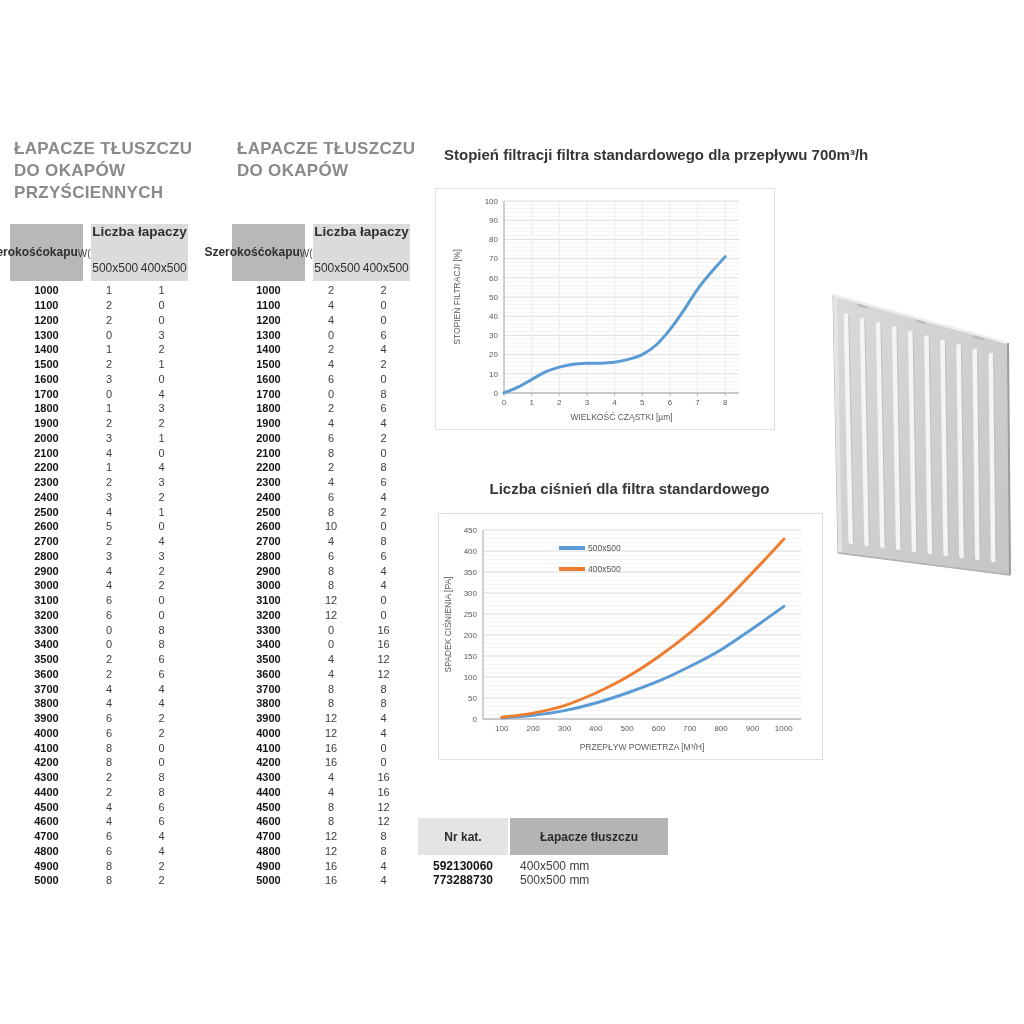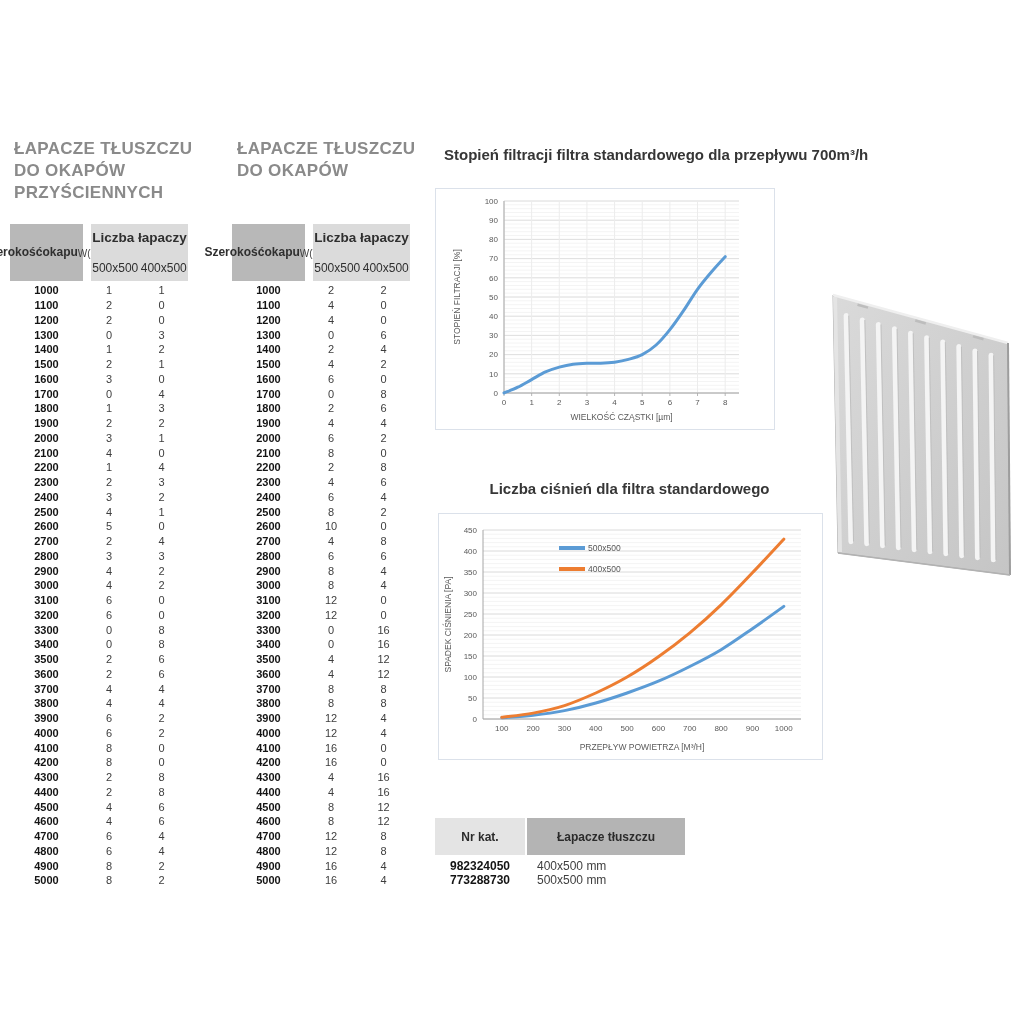--- a/index.html
+++ b/index.html
@@ -10,21 +10,21 @@
   .abs{position:absolute;}
   
   .sec-title{font-weight:bold;font-size:17px;line-height:22px;color:#8a8a8a;letter-spacing:.3px;}
   
   .lz-table{width:178px;font-size:11px;}
   .lz-head{display:flex;height:57px;}
   .hcol1{width:73px;margin-right:8px;background:#b8b8b8;display:flex;flex-direction:row;justify-content:center;align-items:center;}
   .h1a{font-weight:bold;font-size:12px;line-height:13px;color:#2f2f2f;text-align:center;}
   .h1b{font-size:10px;color:#3f3f3f;margin-top:1px;}
   .hgroup{flex:1;background:#dbdbdb;display:flex;flex-direction:column;}
-  .hg-title{font-weight:bold;font-size:13.5px;color:#2f2f2f;text-align:center;padding-top:6px;}
+  .hg-title{font-weight:bold;font-size:13.5px;color:#2f2f2f;text-align:center;}
   .hg-sub{display:grid;grid-template-columns:1fr 1fr;font-size:12px;color:#2f2f2f;text-align:center;margin-top:auto;padding-bottom:6px;}
   .lz-rows{margin-top:2px;}
   .lz-row{display:grid;grid-template-columns:73px 52px 53px;height:14.76px;align-items:center;}
   .lz-row .c0{font-weight:bold;text-align:center;color:#141414;}
   .lz-row .c1,.lz-row .c2{text-align:center;color:#3d3d3d;}
   
   .chart-box{background:#fff;border:1px solid #dbe1ea;}
   .chart-box svg{display:block;width:100%;height:100%;}
   .chart-title{font-size:15px;font-weight:bold;color:#363636;white-space:nowrap;}
   
@@ -695,28 +695,28 @@
       <path d="M62.79802955665025,203.32C68.0,202.6,83.7,201.1,94.1,199.1C104.6,197.2,115.0,194.9,125.5,191.6C135.9,188.2,146.3,183.7,156.8,179.0C167.2,174.2,177.7,169.0,188.1,163.0C198.6,157.0,209.0,150.2,219.4,142.8C229.9,135.5,240.3,127.6,250.8,118.9C261.2,110.2,271.7,100.8,282.1,90.8C292.6,80.8,303.0,69.8,313.4,58.8C323.9,47.9,339.5,30.8,344.8,25.2" fill="none" stroke="#ed7d31" stroke-width="3" stroke-linecap="round"></path>
       <line x1="120" x2="146" y1="34" y2="34" stroke="#5b9bd5" stroke-width="4"></line>
       <text x="149" y="37" text-anchor="start" font-size="8.5" fill="#595959" font-family="&quot;Liberation Sans&quot;,sans-serif">500x500</text>
       <line x1="120" x2="146" y1="55" y2="55" stroke="#ed7d31" stroke-width="4"></line>
       <text x="149" y="58" text-anchor="start" font-size="8.5" fill="#595959" font-family="&quot;Liberation Sans&quot;,sans-serif">400x500</text>
       <text x="203" y="236" text-anchor="middle" font-size="8.5" fill="#595959" font-family="&quot;Liberation Sans&quot;,sans-serif">PRZEPŁYW POWIETRZA [M³/H]</text>
       <text x="12" y="110.5" text-anchor="middle" font-size="8.5" fill="#595959" font-family="&quot;Liberation Sans&quot;,sans-serif" transform="rotate(-90 12 110.5)">SPADEK CIŚNIENIA [PA]</text>
     </svg>
 </div>
 
-<div class="abs cat-table" style="left:435px;top:818px;">
+<div class="abs cat-table" style="left:418px;top:818px;">
   <div class="cat-head">
     <div class="ch1">Nr kat.</div>
     <div class="ch2">Łapacze tłuszczu</div>
   </div>
   <div class="cat-rows">
       <div class="cat-row">
-        <div class="k">982324050</div>
+        <div class="k">592130060</div>
         <div class="v">400x500 mm</div>
       </div>
       <div class="cat-row">
         <div class="k">773288730</div>
         <div class="v">500x500 mm</div>
       </div>
     </div>
 </div>
 
 <svg class="abs" style="left:826px;top:280px;" width="192" height="306" viewBox="0 0 192 306">

